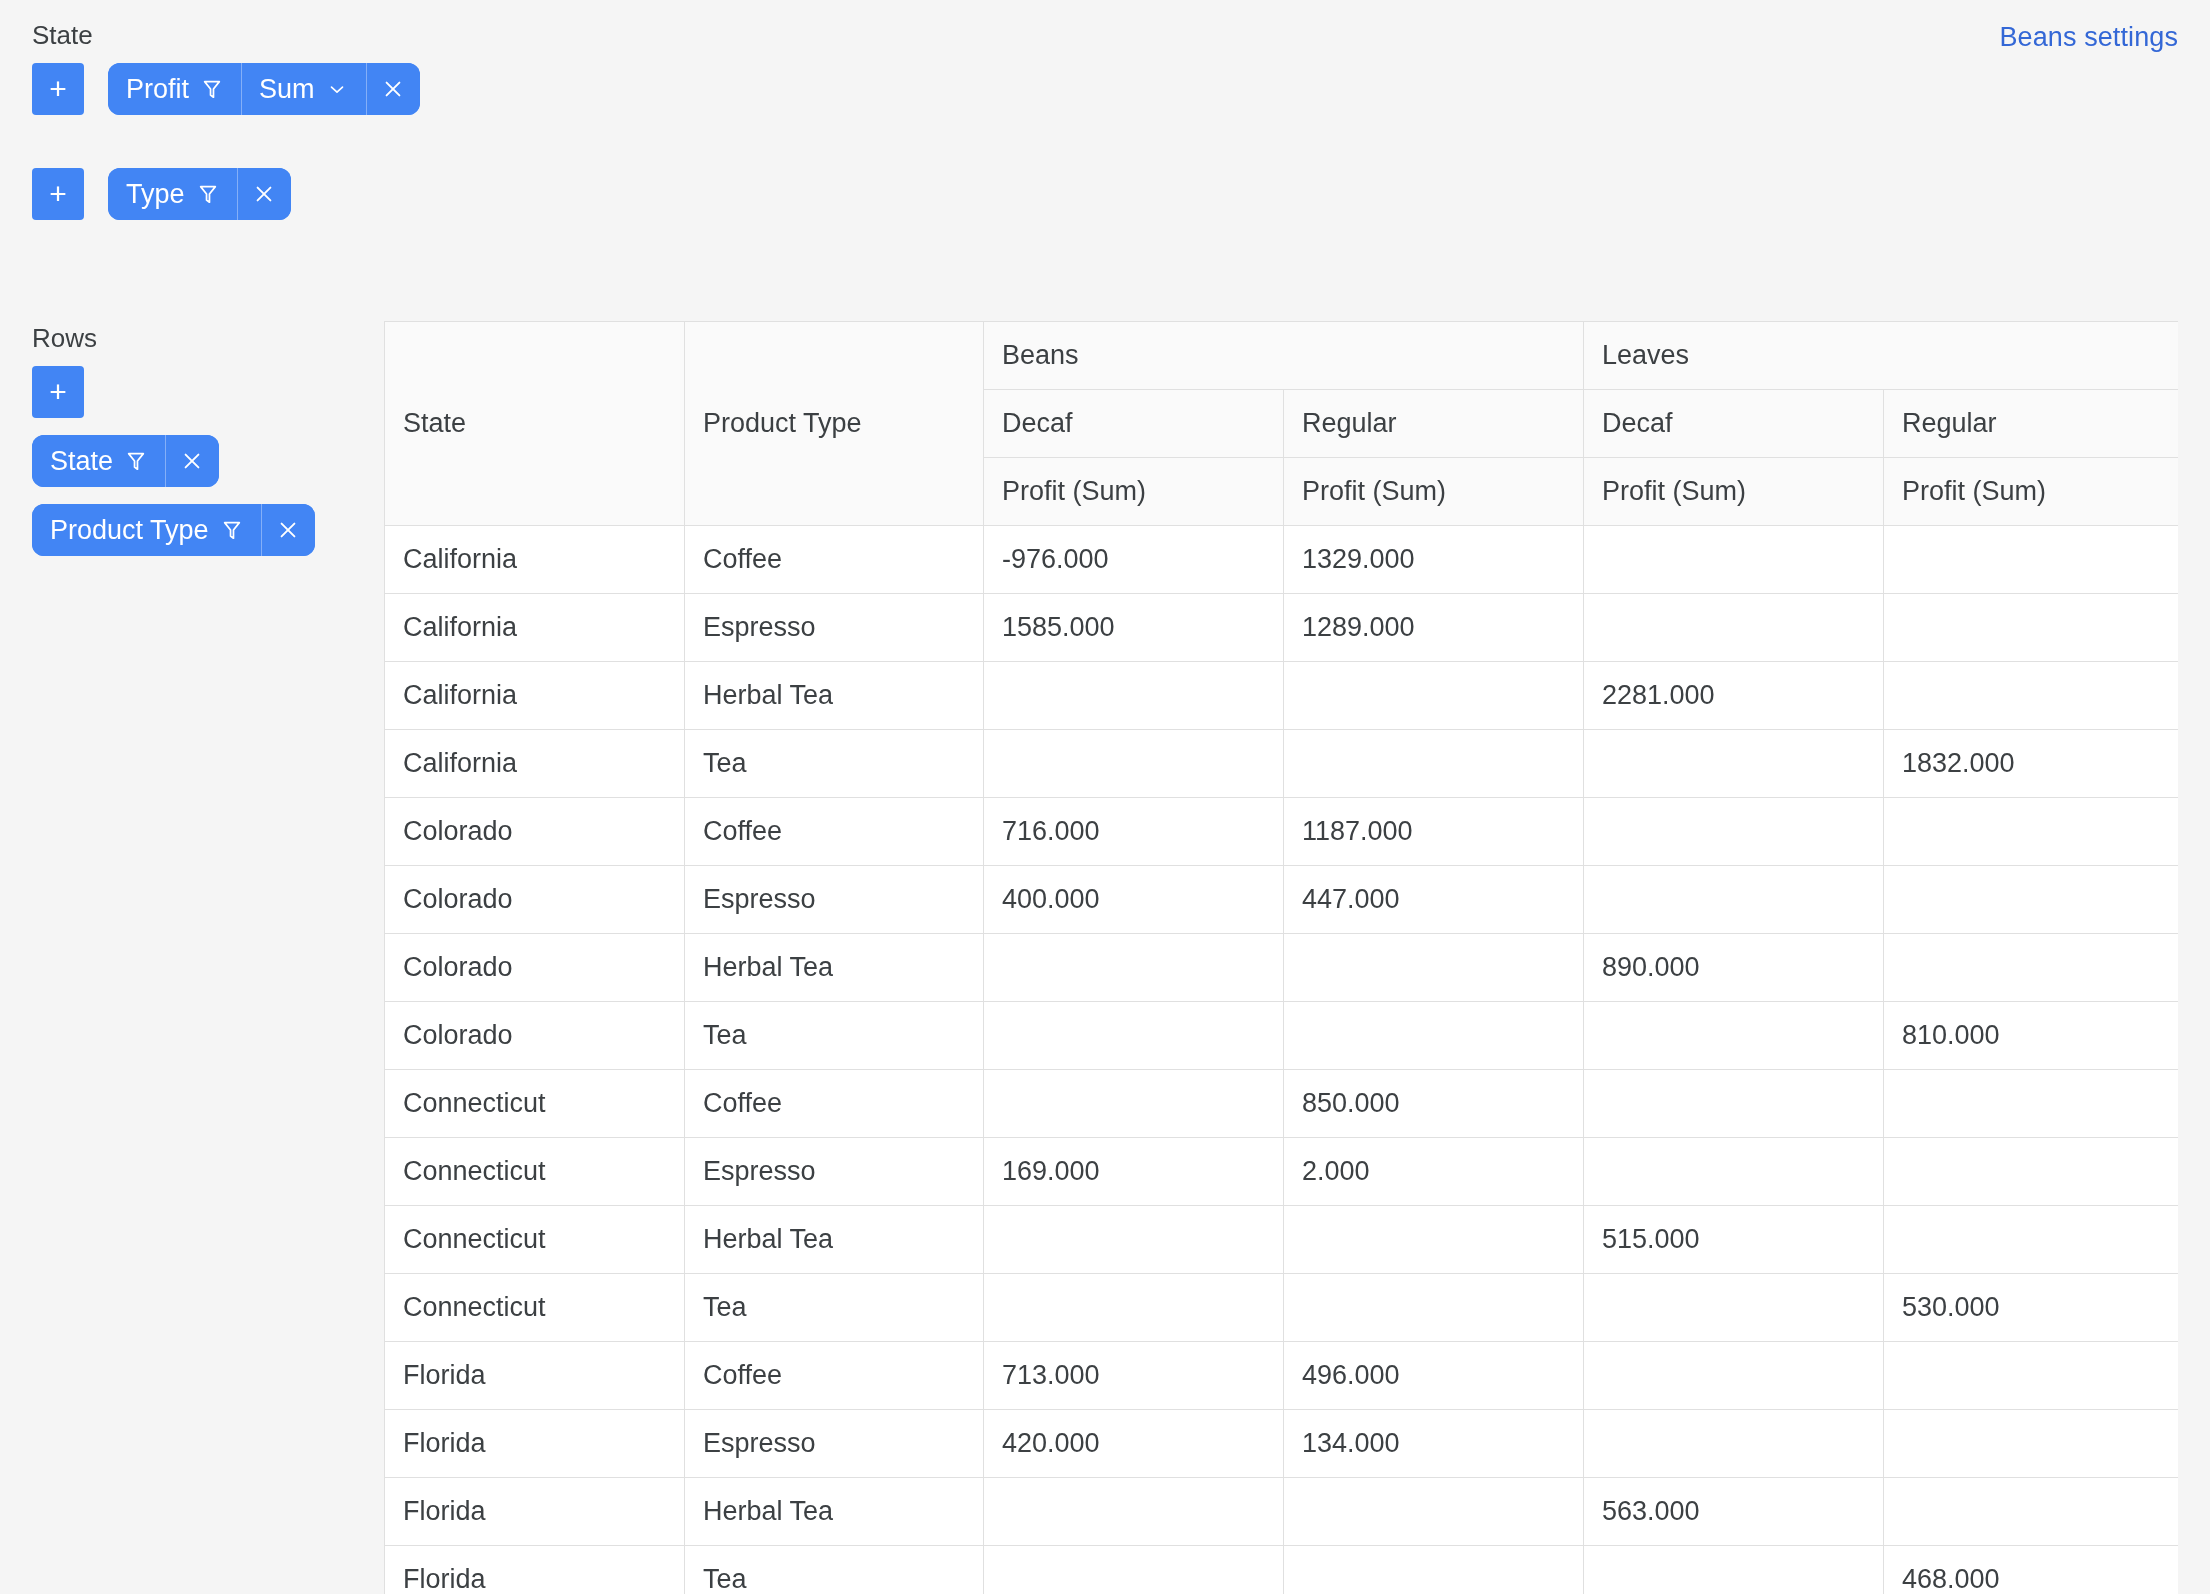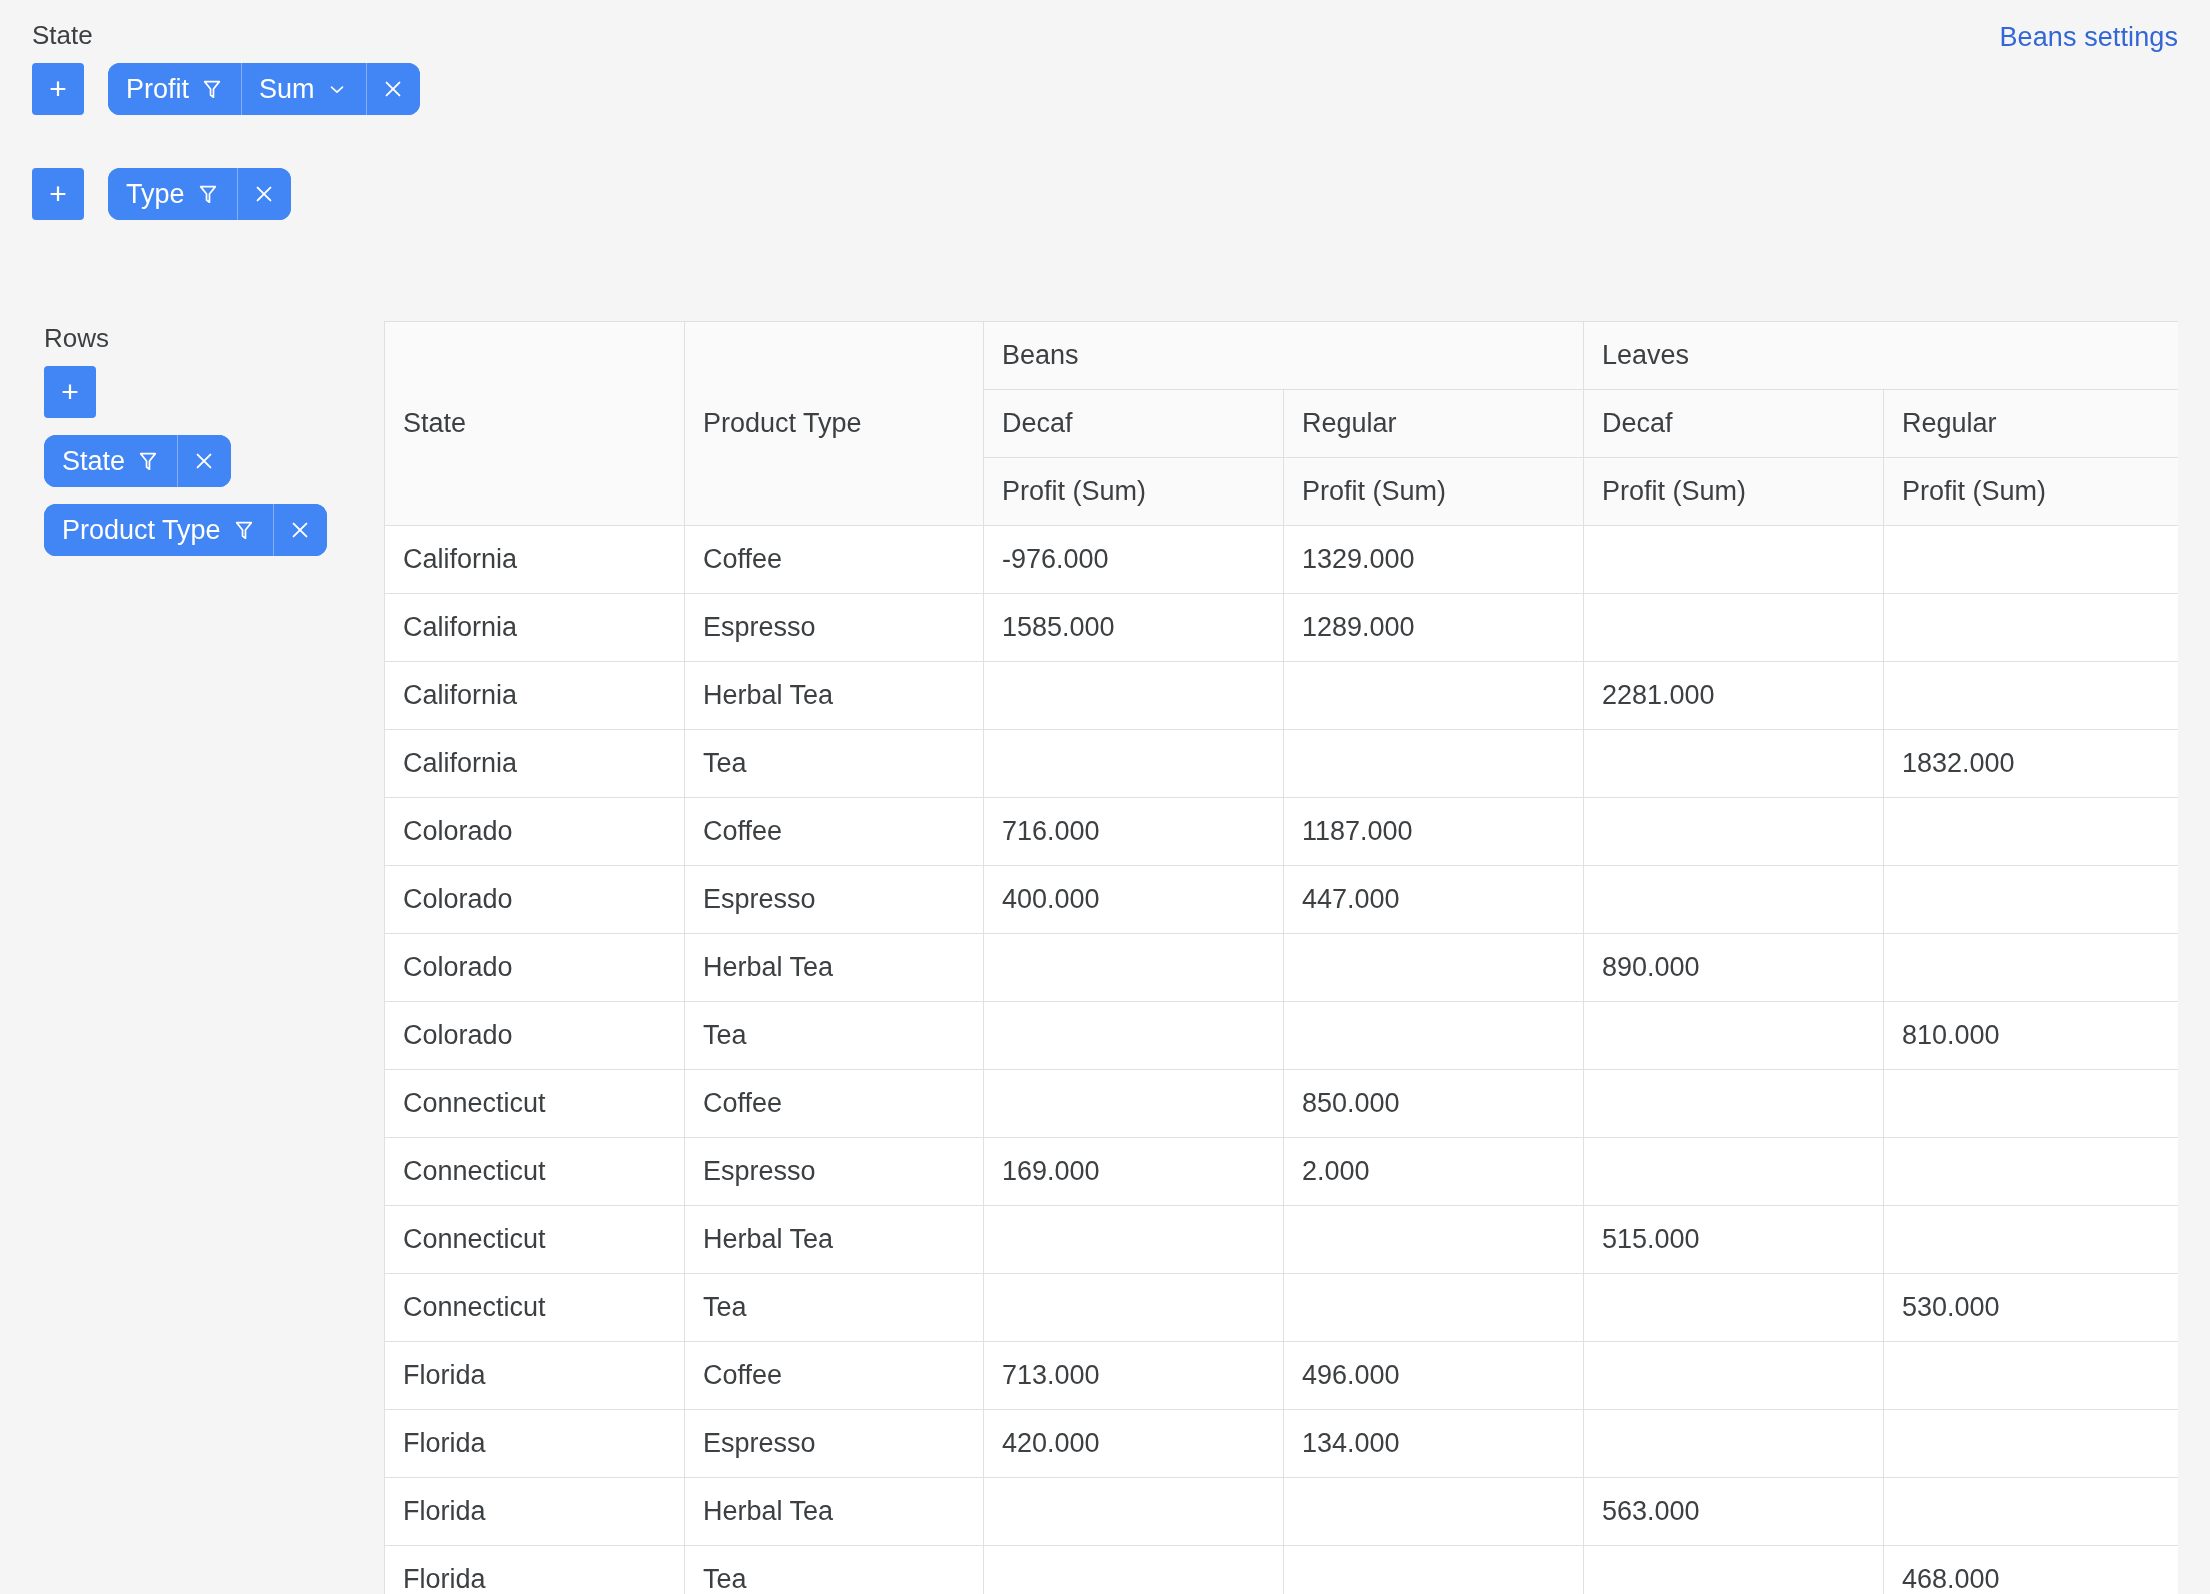--- a/index.html
+++ b/index.html
@@ -50,21 +50,21 @@
     padding-left: 32px;
     gap: 24px;
   }
 
   .shelf {
     position: absolute;
   }
 
   #shelf-values  { top: 20px;  left: 0; }
   #shelf-columns { top: 168px; left: 0; }
-  #shelf-rows    { top: 323px; left: 12px; width: 384px; }
+  #shelf-rows    { top: 323px; left: 0; width: 384px; }
 
   .add-btn {
     width: 52px;
     height: 52px;
     background: #4285f4;
     border: none;
     border-radius: 4px;
     color: #fff;
     font-size: 30px;
     line-height: 1;

